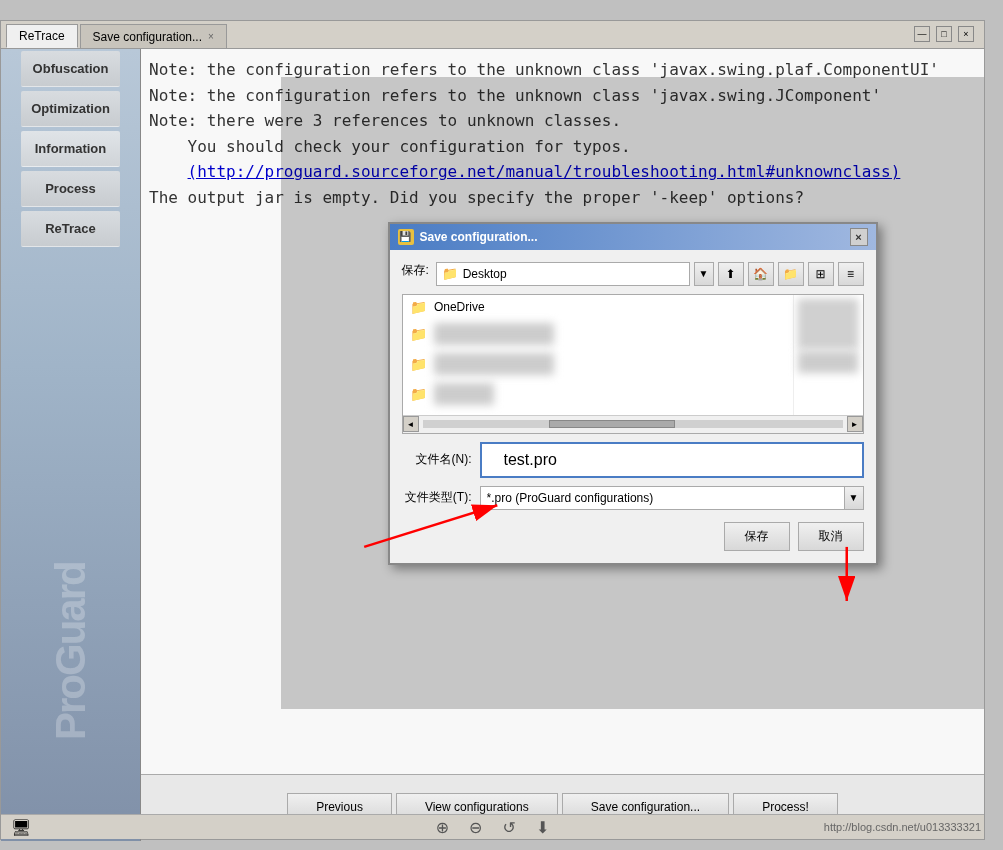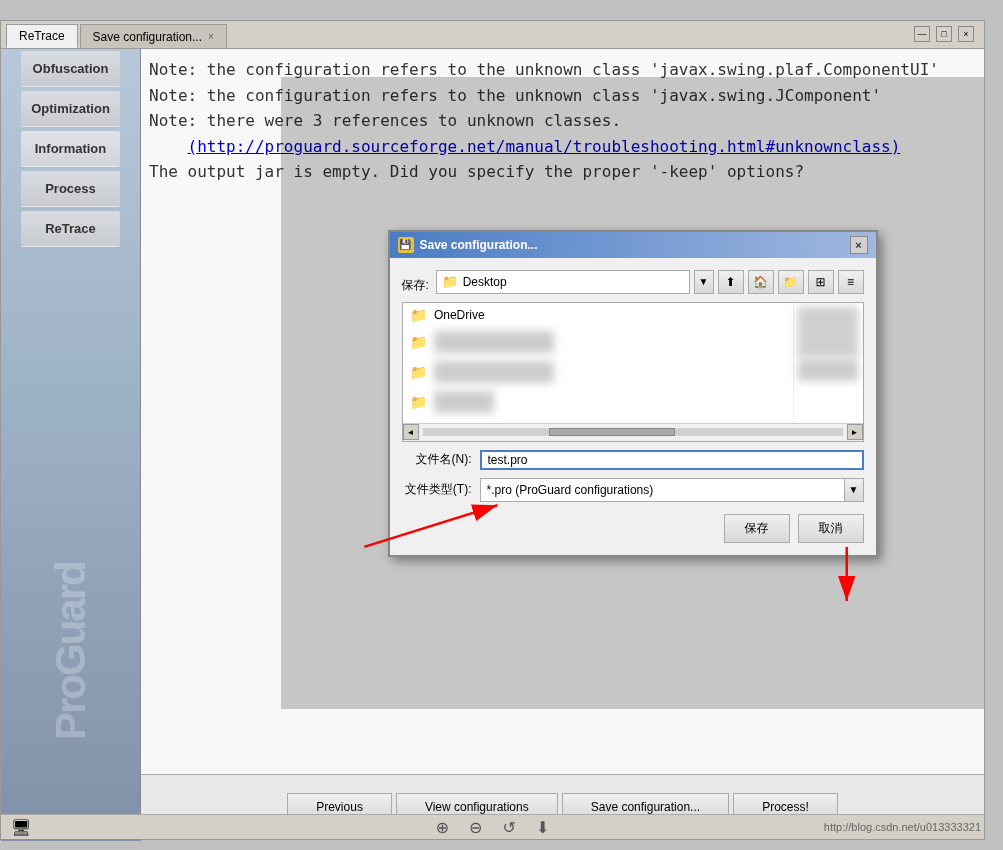--- a/index.html
+++ b/index.html
@@ -282,21 +282,21 @@
       color: #333;
     }
 
     .dialog-body {
       padding: 12px;
     }
 
     
     .file-chooser-toolbar {
       display: flex;
-      align-items: flex-end;
+      align-items: flex-start;
       margin-bottom: 8px;
       gap: 4px;
     }
 
     .fc-label {
       font-size: 12px;
       min-width: 30px;
     }
 
     .fc-location-combo {
@@ -420,24 +420,24 @@
     }
 
     .form-label {
       font-size: 12px;
       min-width: 70px;
       text-align: right;
     }
 
     .form-input {
       flex: 1;
-      height: 20px;
+      height: 36px;
       border: 2px solid #4a7cc4;
-      padding: 0 6px;
-      font-size: 12px;
+      padding: 0 22px;
+      font-size: 16px;
       background: white;
     }
 
     .form-select-wrapper {
       flex: 1;
       position: relative;
       display: flex;
       align-items: center;
     }
 
@@ -560,20 +560,21 @@
     <div class="sidebar-watermark">
       <span>ProGuard</span>
     </div>
   </div>
 
   <div class="main-content">
     <div class="log-text">
       <div>Note: the configuration refers to the unknown class 'javax.swing.plaf.ComponentUI'</div>
       <div>Note: the configuration refers to the unknown class 'javax.swing.JComponent'</div>
       <div>Note: there were 3 references to unknown classes.</div>
+      <div>&nbsp;&nbsp;&nbsp;&nbsp;You should check your configuration for typos.</div>
       <div>&nbsp;&nbsp;&nbsp;&nbsp;<a href="#">(http://proguard.sourceforge.net/manual/troubleshooting.html#unknownclass)</a></div>
       <div>The output jar is empty. Did you specify the proper '-keep' options?</div>
     </div>
 
     <div class="modal-overlay">
       <div class="dialog">
 
         <div class="dialog-titlebar">
           <div class="dialog-title-left">
             <div class="dialog-icon">💾</div>

